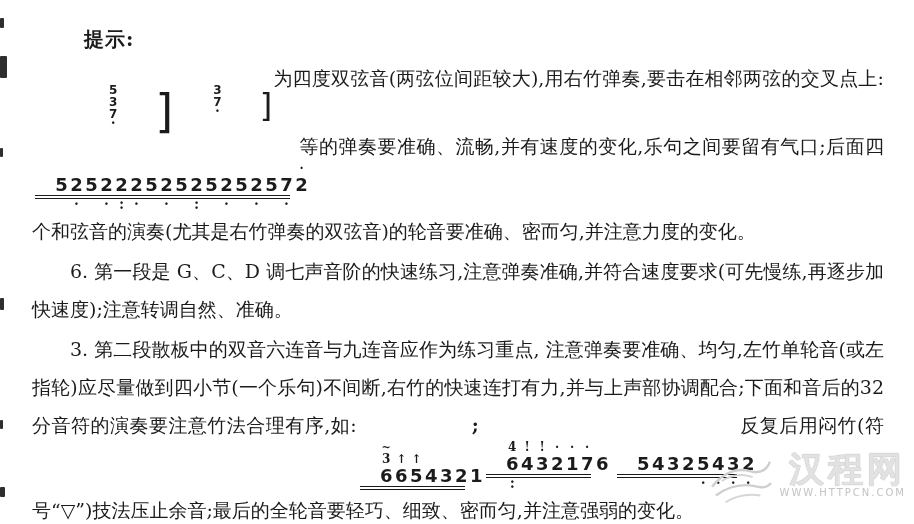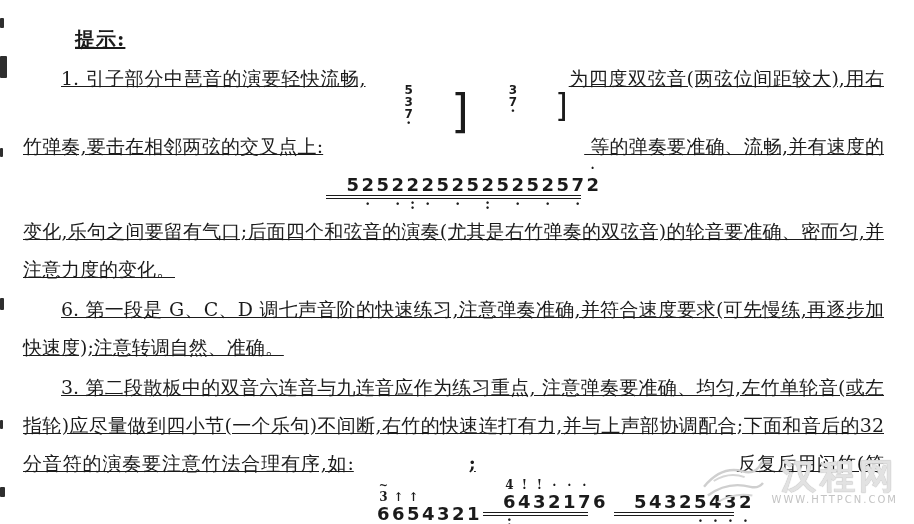--- a/index.html
+++ b/index.html
@@ -1,21 +1,21 @@
 <!DOCTYPE html>
 <html><head>
 <meta charset="utf-8">
 <style>
   html,body{margin:0;padding:0;}
   body{
     width:914px;height:524px;position:relative;overflow:hidden;
     background:#ffffff;color:#1b1b1b;
     font-family:"DejaVu Serif","Liberation Serif",serif;
   }
-  .page{position:absolute;inset:0;padding:14px 30px 0 23px;box-sizing:border-box;text-decoration:underline;}
+  .page{position:absolute;inset:0;padding:14px 30px 0 32px;box-sizing:border-box;}
   .heading{font-weight:bold;font-size:20px;margin:12px 0 6px 52px;letter-spacing:1px;}
   p{margin:0 0 2px 0;font-size:19px;line-height:38px;text-align:justify;text-indent:2em;}
   .txt{font-weight:500;}
 
   
   .chord{display:inline-flex;align-items:flex-end;vertical-align:-9px;margin:0 1px;}
   .ch-col{display:inline-flex;flex-direction:column;align-items:center;}
   .ch-d{font-size:12px;line-height:12px;font-weight:bold;font-family:"DejaVu Sans","Liberation Sans",sans-serif;}
   .ch-dot{font-size:14px;line-height:7px;font-weight:bold;}
   .ch-br{line-height:.78;font-weight:400;font-family:"DejaVu Sans","Liberation Sans",sans-serif;transform:translateY(3px);}
@@ -26,39 +26,39 @@
   .sq-bot{display:inline-flex;height:13px;}
   .sq-cell{display:inline-flex;flex-direction:column;align-items:center;width:15px;}
   .sq-a2{height:9px;font-size:11px;line-height:8px;font-weight:bold;}
   .sq-a{height:13px;font-size:12px;line-height:12px;font-weight:bold;}
   .sq-d{font-size:18px;line-height:19px;font-weight:bold;font-family:"DejaVu Sans","Liberation Sans",sans-serif;}
   .sq-b{font-size:14px;line-height:11px;font-weight:bold;justify-content:flex-start;}
   .nsep{font-weight:bold;margin:0 4px;}
   .ngap{display:inline-block;width:20px;}
 
   
-  .watermark{position:absolute;right:16px;bottom:10px;display:flex;align-items:center;gap:4px;}
+  .watermark{position:absolute;right:8px;bottom:10px;display:flex;align-items:flex-start;gap:4px;}
   .wm-logo{flex:none;}
   .wm-text{display:flex;flex-direction:column;align-items:flex-end;}
   .wm-name{font-size:35px;line-height:33px;font-weight:bold;letter-spacing:4px;color:#e2e2e2;
            text-shadow:0 0 1px #bdbdbd, 0 0 1px #bdbdbd;}
   .wm-url{font-size:10px;line-height:15px;letter-spacing:2px;color:#c3c3c3;
           font-family:"DejaVu Sans","Liberation Sans",sans-serif;}
 
   .artifact{position:absolute;background:#2e2e2e;border-radius:1px;}
 </style>
 </head>
 <body>
 
 <div class="page">
 
   <div class="heading">提示:</div>
 
   <p>
-    <span class="txt">1. 引子部分中琶音的演要轻快流畅,</span><span class="chord">
+    <span class="chord">
         <span class="ch-col">
           <span class="ch-d">5</span>
           <span class="ch-d">3</span>
           <span class="ch-d">7</span>
           <span class="ch-dot">·</span>
         </span>
         <span class="ch-br" style="font-size: 46px;">]</span>
       </span><span class="chord">
         <span class="ch-col">
           <span class="ch-d">3</span>

